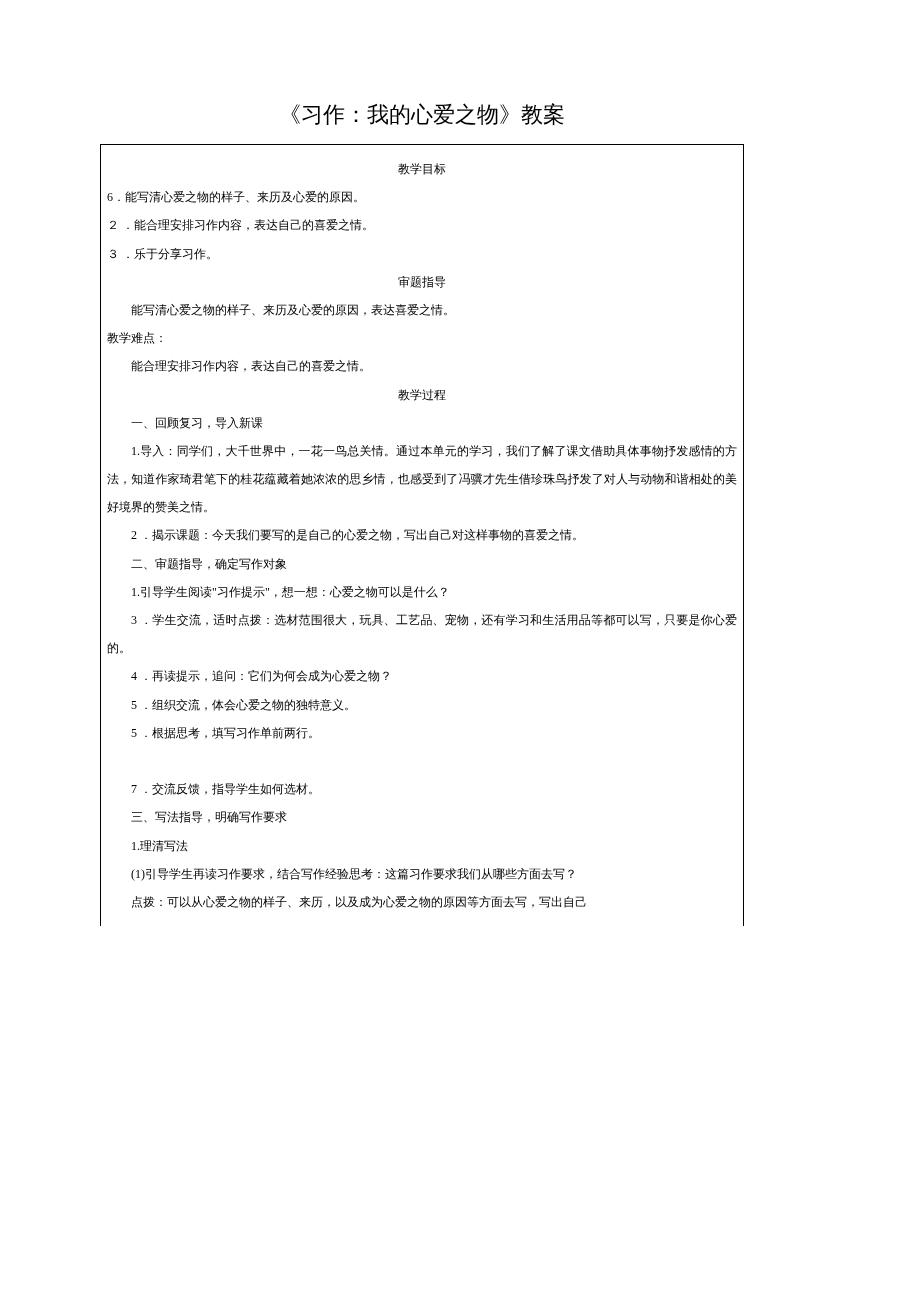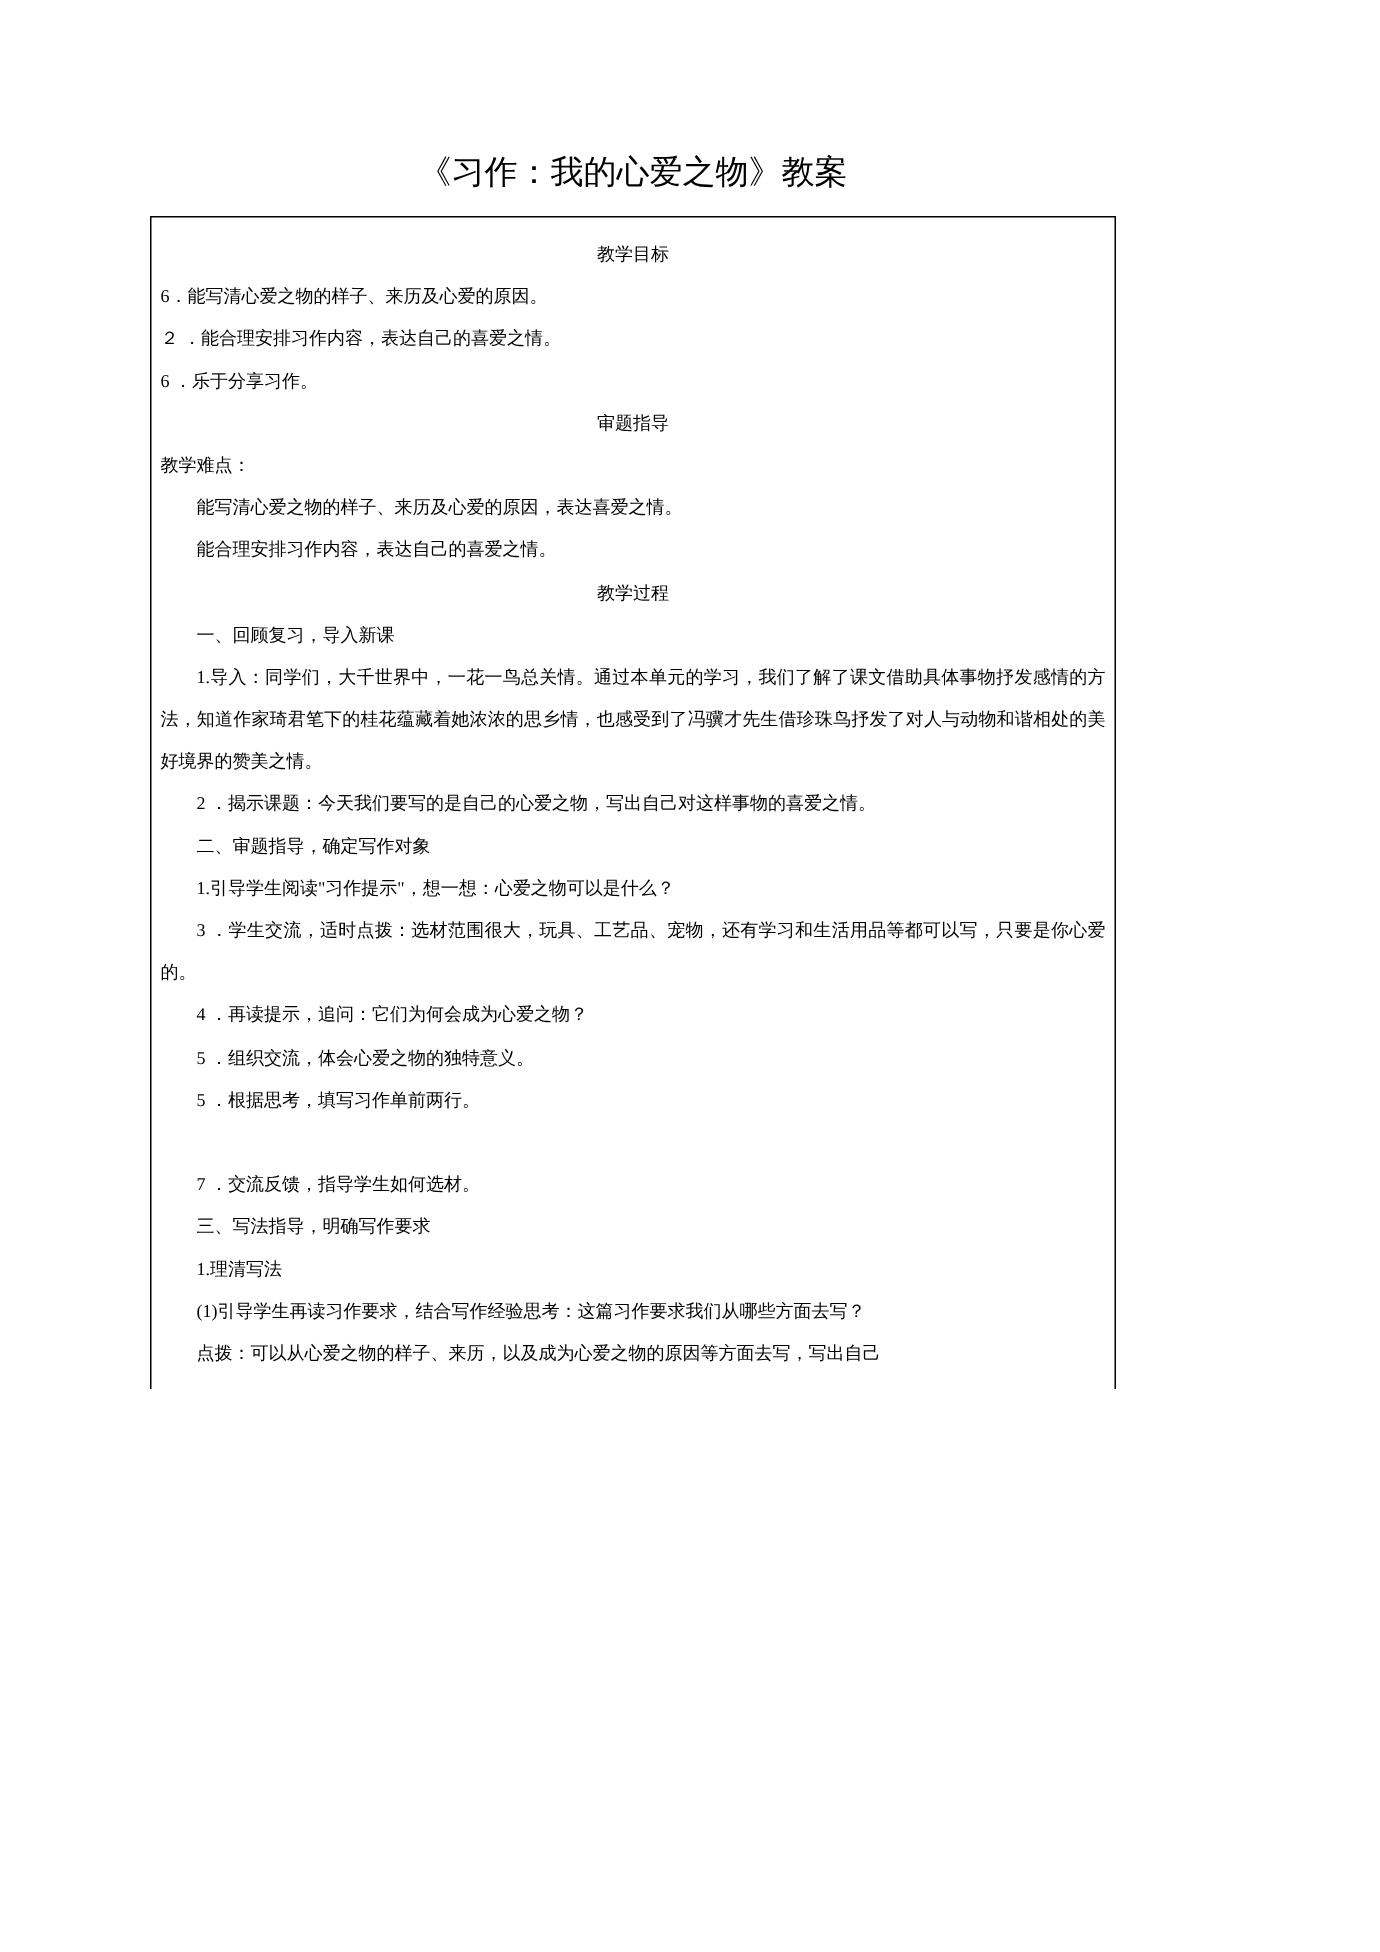--- a/index.html
+++ b/index.html
@@ -47,26 +47,26 @@
 <div class="page">
 
   <div class="title">《习作：我的心爱之物》教案</div>
 
   <div class="content-box">
 
     <p class="para center">教学目标</p>
 
     <p class="para numitem">6．能写清心爱之物的样子、来历及心爱的原因。</p>
     <p class="para numitem">２ ．能合理安排习作内容，表达自己的喜爱之情。</p>
-    <p class="para numitem">6 ．乐于分享习作。</p>
+    <p class="para numitem">３ ．乐于分享习作。</p>
 
     <p class="para center">审题指导</p>
 
+    <p class="para indent">能写清心爱之物的样子、来历及心爱的原因，表达喜爱之情。</p>
     <p class="para">教学难点：</p>
-    <p class="para indent">能写清心爱之物的样子、来历及心爱的原因，表达喜爱之情。</p>
     <p class="para indent">能合理安排习作内容，表达自己的喜爱之情。</p>
 
     <p class="para center">教学过程</p>
 
     <p class="para indent">一、回顾复习，导入新课</p>
     <p class="para indent" style="text-align:justify">1.导入：同学们，大千世界中，一花一鸟总关情。通过本单元的学习，我们了解了课文借助具体事物抒发感情的方法，知道作家琦君笔下的桂花蕴藏着她浓浓的思乡情，也感受到了冯骥才先生借珍珠鸟抒发了对人与动物和谐相处的美好境界的赞美之情。</p>
     <p class="para indent">2 ．揭示课题：今天我们要写的是自己的心爱之物，写出自己对这样事物的喜爱之情。</p>
 
     <p class="para indent">二、审题指导，确定写作对象</p>
     <p class="para indent">1.引导学生阅读"习作提示"，想一想：心爱之物可以是什么？</p>

